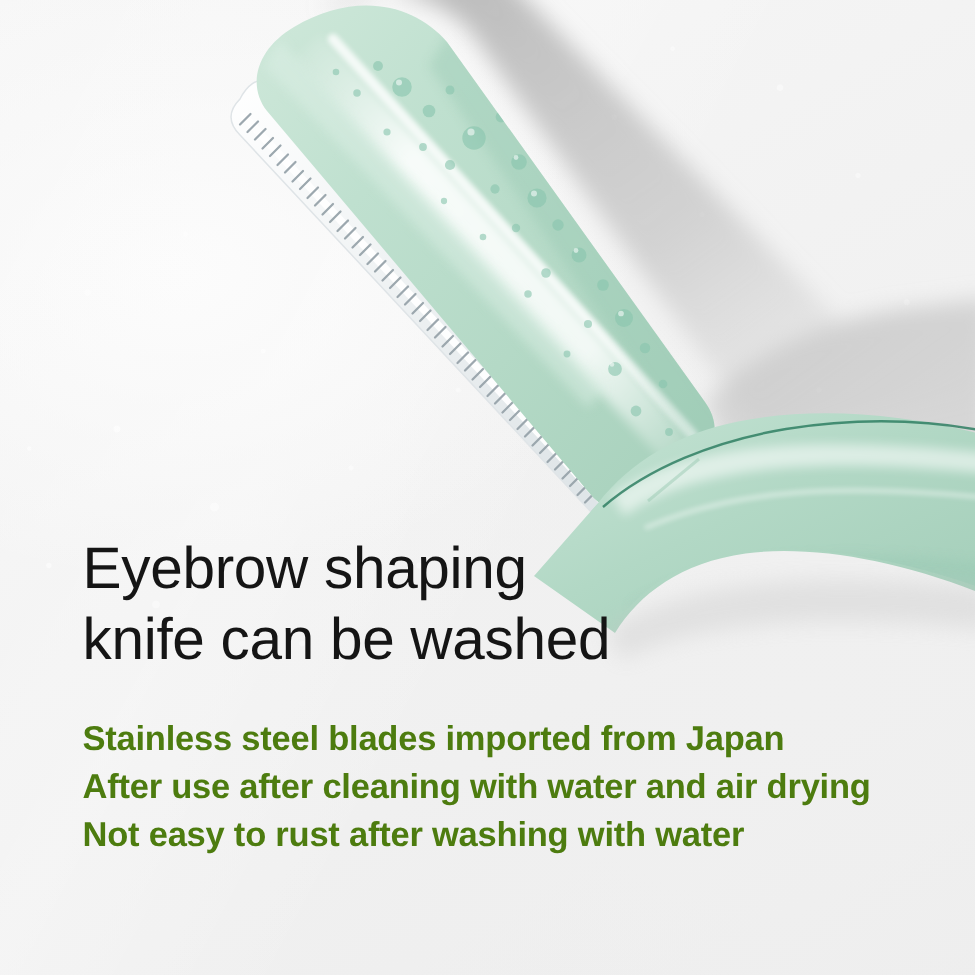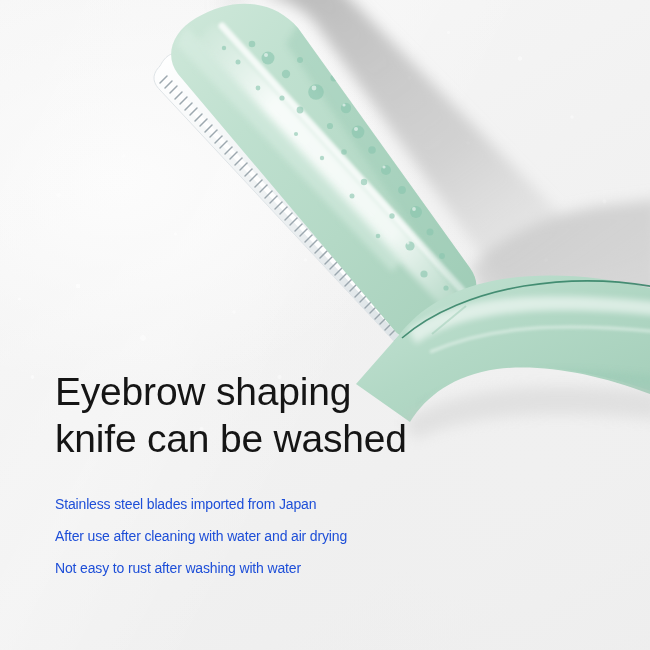--- a/index.html
+++ b/index.html
@@ -60,42 +60,42 @@
   }
 
   
   .product-layer { position: absolute; inset: 0; }
   .product-layer svg { display: block; }
 
   
   .text-block {
     position: absolute;
     left: 55px;
-    top: 368px;
+    top: 356px;
     width: 560px;
   }
   .headline {
     color: #151515;
     font-size: 39px;
     line-height: 47px;
     font-weight: 400;
     letter-spacing: -.2px;
     white-space: pre-line;
     margin: 0;
   }
   .body-list {
     margin: 26px 0 0 0;
     padding: 0;
     list-style: none;
   }
   .body-line {
-    color: #1d4ed8;
-    font-size: 14px;
+    color: #4d7c0f;
+    font-size: 23px;
     line-height: 32px;
-    font-weight: 400;
+    font-weight: 700;
     letter-spacing: -.15px;
     white-space: nowrap;
   }
 </style>
 </head>
 <body>
 
 <div id="stage">
 
   <div class="bg-base"></div>

